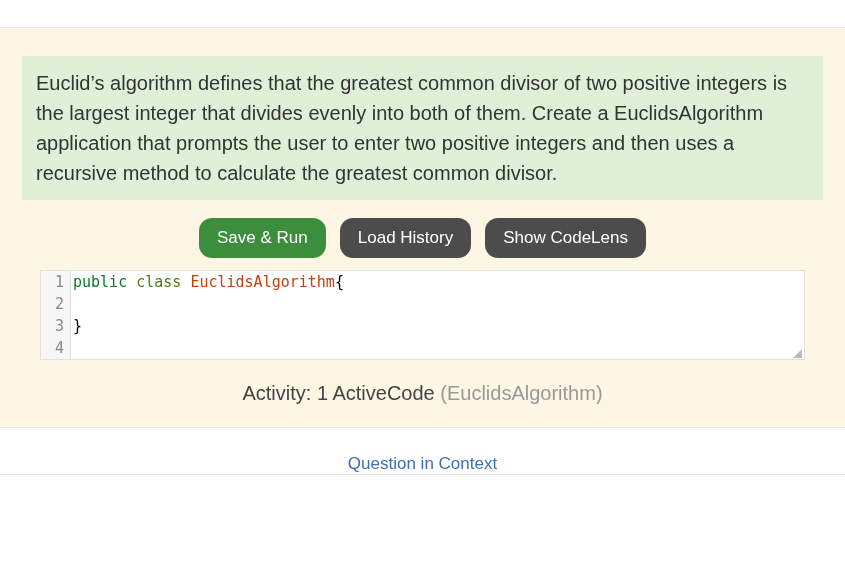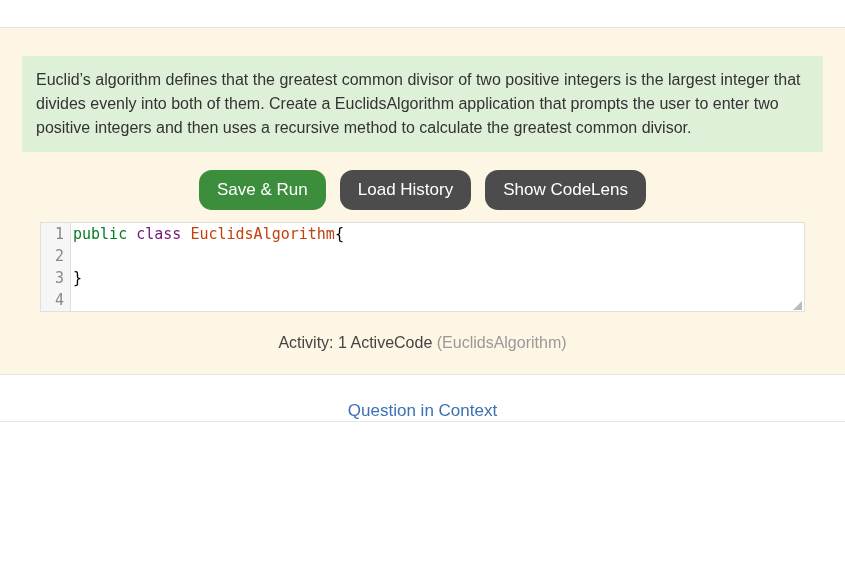--- a/index.html
+++ b/index.html
@@ -13,21 +13,21 @@
   }
   .band-top { height: 28px; border-bottom: 1px solid #e5e5e5; background: #fff; }
   .cream {
     background: #fdf6e4;
     padding: 28px 22px 22px 22px;
     border-bottom: 1px solid #e5e5e5;
   }
   .desc {
     background: #dff0d8;
     color: #333;
-    font-size: 16px;
+    font-size: 20px;
     line-height: 1.5;
     padding: 12px 14px;
   }
   .btnrow {
     display: flex;
     justify-content: center;
     gap: 14px;
     margin-top: 18px;
   }
   .btn {
@@ -54,35 +54,35 @@
     text-align: right;
     padding: 0 6px 0 0;
     color: #888;
     background: #f6f6f6;
     border-right: 1px solid #ddd;
     vertical-align: middle;
     user-select: none;
   }
   .code { display: table-cell; padding-left: 2px; white-space: pre; vertical-align: middle; }
   .kw-public { color: #0b7b2a; }
-  .kw-class  { color: #701a75; }
+  .kw-class  { color: #4d7c0f; }
   .ident     { color: #c2410c; }
   .resize-handle {
     position: absolute;
     right: 2px;
     bottom: 1px;
     width: 0; height: 0;
     border-style: solid;
     border-width: 0 0 9px 9px;
     border-color: transparent transparent #bbb transparent;
   }
   .activity {
     text-align: center;
     margin-top: 22px;
-    font-size: 16px;
+    font-size: 20px;
     color: #444;
   }
   .activity .faded { color: #999; }
   .ctxrow {
     text-align: center;
     padding: 26px 0 0 0;
     border-bottom: 1px solid #e5e5e5;
   }
   .ctxlink {
     color: #3d70b2;

